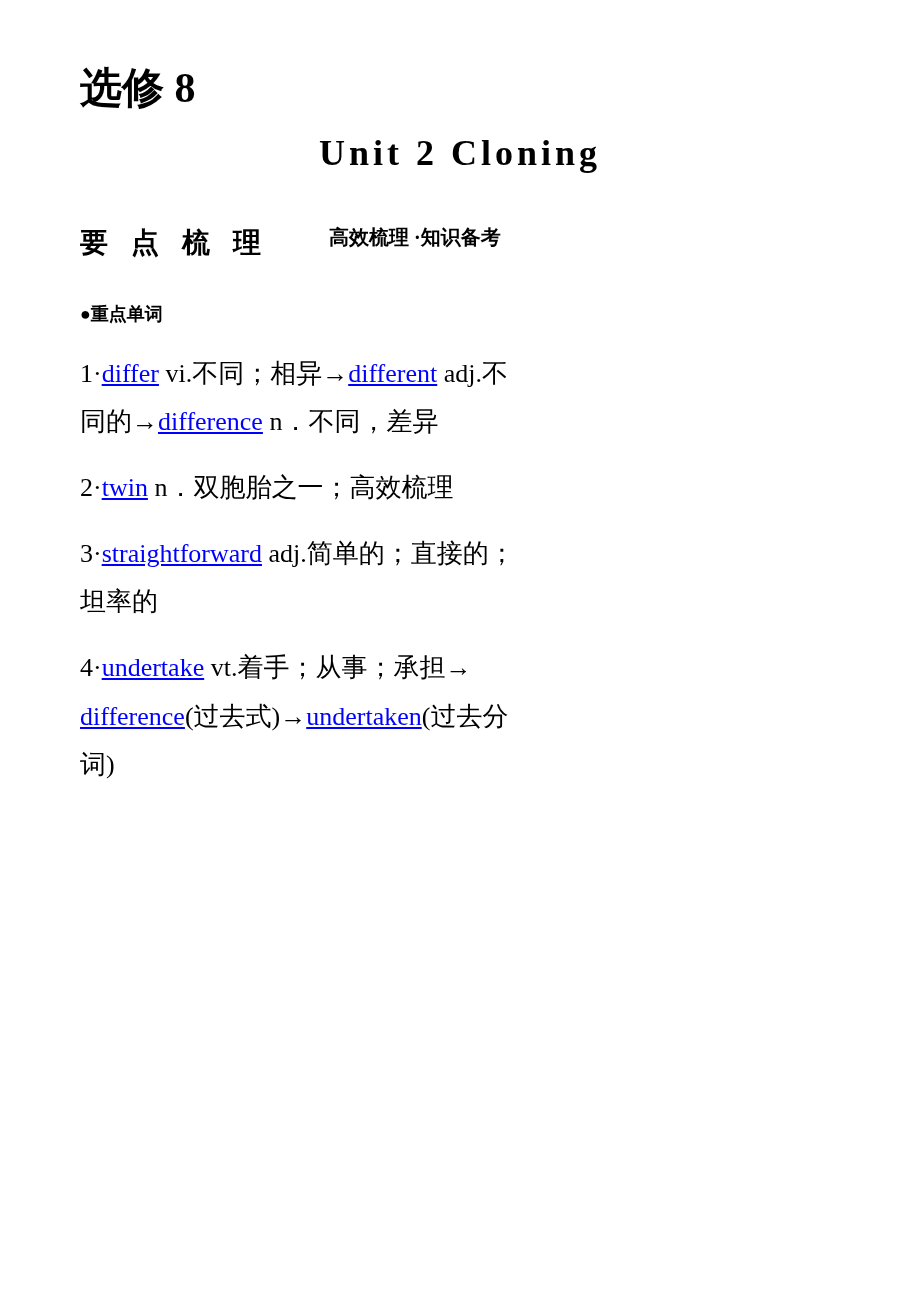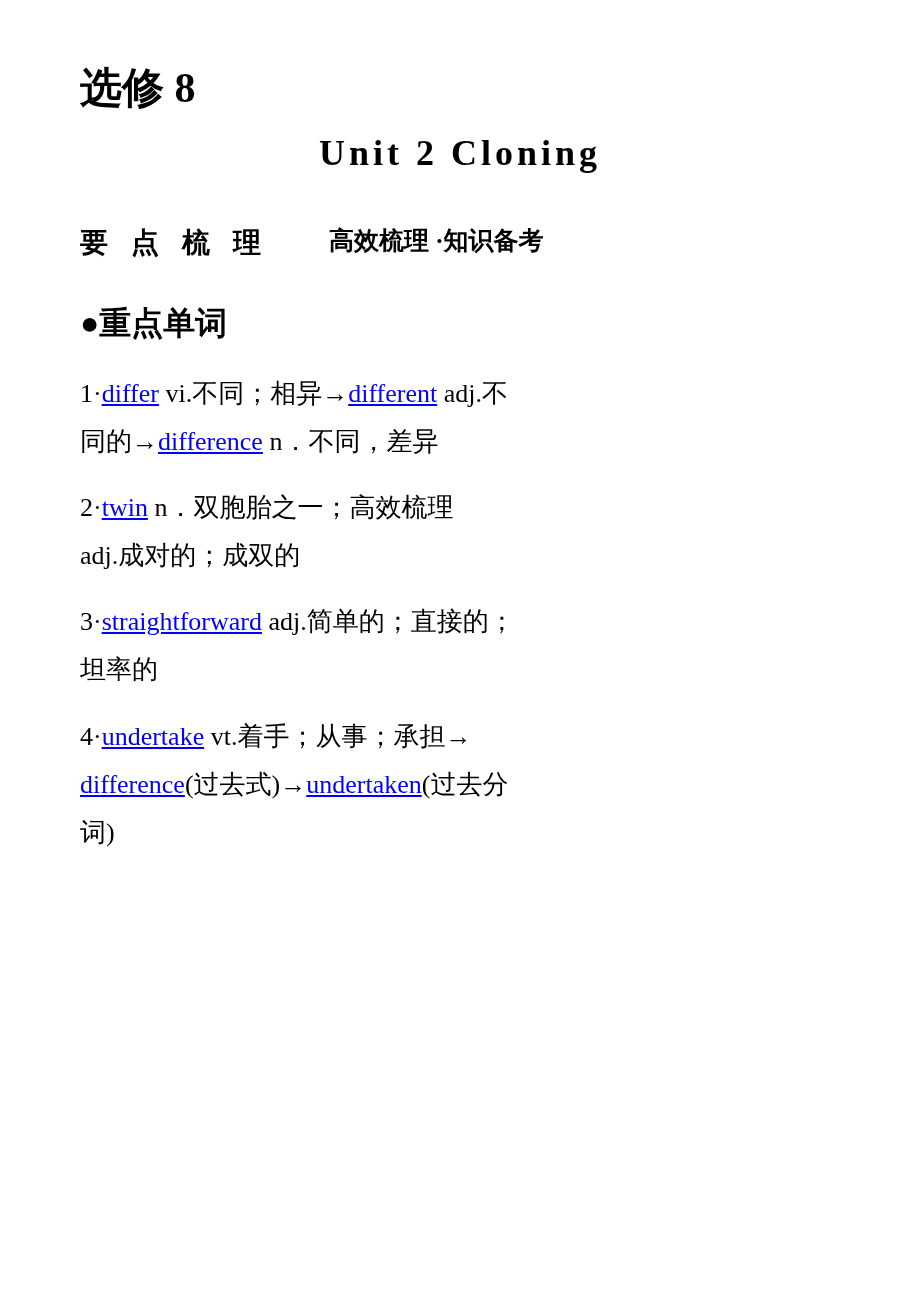--- a/index.html
+++ b/index.html
@@ -43,26 +43,26 @@
 
     .section-header-left {
       font-size: 28px;
       font-weight: bold;
       letter-spacing: 8px;
       margin-right: 60px;
       flex-shrink: 0;
     }
 
     .section-header-right {
-      font-size: 25px;
+      font-size: 20px;
       font-weight: bold;
     }
 
     .vocab-section-title {
-      font-size: 32px;
+      font-size: 18px;
       font-weight: bold;
       margin-bottom: 24px;
       display: flex;
       align-items: center;
     }
 
     a, .link {
       color: #0000FF;
       text-decoration: underline;
       font-weight: normal;
@@ -90,21 +90,20 @@
   <span>●重点单词</span>
 </div>
 
 <div class="vocab-entry">
   <span class="num">1</span><span class="dot">·</span><a class="link">differ</a><span> vi.不同；相异→</span><a class="link">different</a><span> adj.不</span><br>
   <span>同的→</span><a class="link">difference</a><span> n．不同，差异</span>
 </div>
 
 <div class="vocab-entry">
   <span class="num">2</span><span class="dot">·</span><a class="link">twin</a><span> n．双胞胎之一；高效梳理</span><br>
-  <span>adj.成对的；成双的</span>
 </div>
 
 <div class="vocab-entry">
   <span class="num">3</span><span class="dot">·</span><a class="link">straightforward</a><span> adj.简单的；直接的；</span><br>
   <span>坦率的</span>
 </div>
 
 <div class="vocab-entry">
   <span class="num">4</span><span class="dot">·</span><a class="link">undertake</a><span> vt.着手；从事；承担→</span><br>
   <a class="link">difference</a><span>(过去式)→</span><a class="link">undertaken</a><span>(过去分</span><br>

